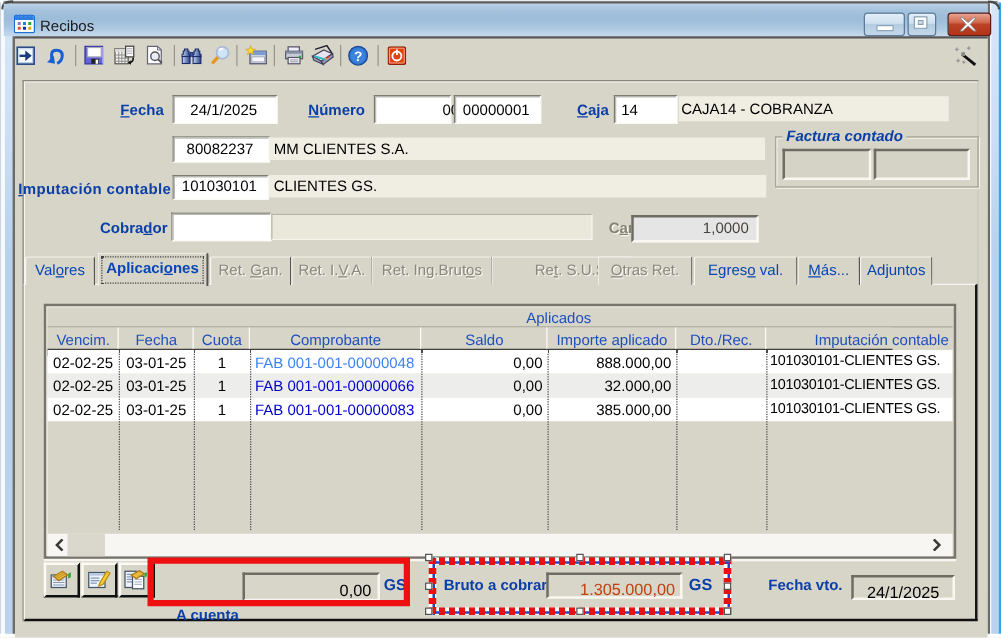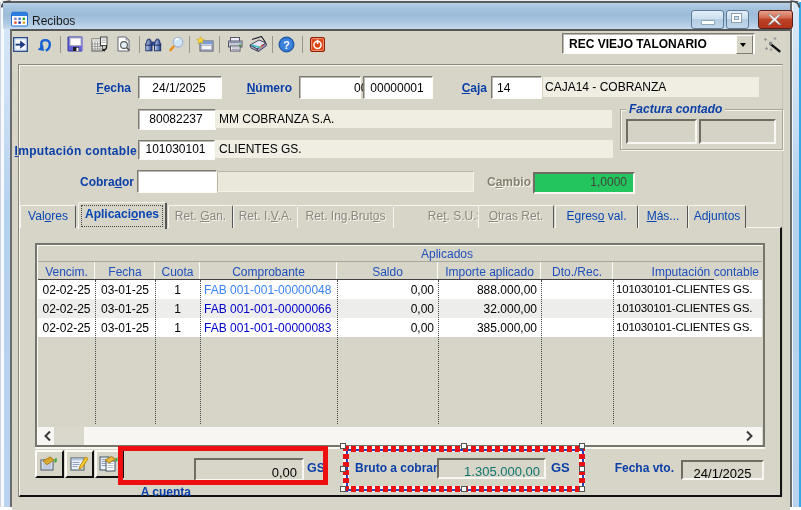--- a/index.html
+++ b/index.html
@@ -182,64 +182,58 @@
     </svg>
 
     <svg class="abs" style="left:310px;top:37px;" width="15" height="15" viewBox="0 0 15 15">
       <rect x="0.5" y="0.5" width="14" height="14" rx="1.5" fill="#dd4414" stroke="#8c2008"></rect>
       <rect x="1.6" y="1.6" width="11.8" height="11.8" rx="1" fill="none" stroke="#f0a080" stroke-width="0.9"></rect>
       <circle cx="7.5" cy="7.8" r="3.6" fill="none" stroke="#fff" stroke-width="1.5"></circle>
       <rect x="6.8" y="2.6" width="1.5" height="4.4" fill="#fff"></rect>
     </svg>
   </div>
 
-  <div class="abs fld" style="left:562px;top:33px;width:193px;height:21px;background:#fff;box-sizing:border-box;">
-    <div class="abs txt" style="left:6px;top:3px;font-weight:bold;">REC VIEJO TALONARIO</div>
-    <div class="abs" style="right:1px;top:1px;width:15px;height:17px;background:#d7d4c8;border:1px solid;border-color:#fcfbf6 #7e7c70 #7e7c70 #fcfbf6;">
-      <div class="abs" style="left:3px;top:7px;width:0;height:0;border:3.5px solid transparent;border-top:4px solid #000;"></div>
-    </div>
-  </div>
 
   <div class="abs" style="left:18px;top:64px;width:765px;height:433px;border-top:1px solid #8a887c;border-left:1px solid #8a887c;box-shadow:inset 1px 1px 0 #f6f5f0;border-right:1px solid #cac7ba;box-sizing:border-box;"></div>
 
   <div class="abs lbl" style="left:61px;top:81px;width:70px;text-align:right;"><u>F</u>echa</div>
   <div class="abs fld" style="left:138px;top:76px;width:82px;height:21px;"></div>
   <div class="abs txt" style="left:138px;top:81px;width:82px;text-align:center;">24/1/2025</div>
   <div class="abs lbl" style="left:222px;top:81px;width:70px;text-align:right;"><u>N</u>úmero</div>
   <div class="abs fld" style="left:299px;top:76px;width:60px;height:21px;"></div>
   <div class="abs txt" style="left:299px;top:81px;width:60px;text-align:center;padding-left:47px;">001-001</div>
   <div class="abs fld" style="left:363px;top:76px;width:68px;height:21px;"></div>
   <div class="abs txt" style="left:363px;top:81px;width:68px;text-align:center;">00000001</div>
   <div class="abs lbl" style="left:417px;top:81px;width:70px;text-align:right;"><u>C</u>aja</div>
   <div class="abs fld" style="left:491px;top:76px;width:49px;height:21px;"></div>
   <div class="abs txt" style="left:497px;top:81px;">14</div>
   <div class="abs flat" style="left:543px;top:77px;width:216px;height:20px;"></div>
   <div class="abs txt" style="left:545px;top:80px;">CAJA14 - COBRANZA</div>
 
   <div class="abs fld" style="left:138px;top:109px;width:76px;height:19px;"></div>
   <div class="abs txt" style="left:138px;top:112px;width:76px;text-align:center;">80082237</div>
   <div class="abs flat" style="left:215px;top:110px;width:397px;height:18px;"></div>
-  <div class="abs txt" style="left:219px;top:112px;">MM COBRANZA S.A.</div>
+  <div class="abs txt" style="left:219px;top:112px;">MM CLIENTES S.A.</div>
 
   <div class="abs lbl" style="left:8px;top:144px;width:129px;text-align:right;letter-spacing:0.3px;"><u>I</u>mputación contable</div>
   <div class="abs fld" style="left:138px;top:140px;width:75px;height:18px;"></div>
   <div class="abs txt" style="left:138px;top:142px;width:75px;text-align:center;">101030101</div>
   <div class="abs flat" style="left:215px;top:140px;width:398px;height:18px;"></div>
   <div class="abs txt" style="left:219px;top:142px;">CLIENTES GS.</div>
 
   <div class="abs" style="left:620px;top:109px;width:161px;height:39px;border:1px solid #a8a597;box-shadow:1px 1px 0 #f5f4ee, inset 1px 1px 0 #f5f4ee;"></div>
   <div class="abs" style="left:626px;top:102px;background:#d7d4c8;padding:0 3px;font-style:italic;font-weight:bold;color:#0a3fa8;font-size:12px;">Factura contado</div>
   <div class="abs" style="left:626px;top:119px;width:67px;height:21px;background:#d5d2c6;border:2px solid;border-color:#6e6c63 #f8f7f2 #f8f7f2 #6e6c63;"></div>
   <div class="abs" style="left:699px;top:119px;width:73px;height:21px;background:#d5d2c6;border:2px solid;border-color:#6e6c63 #f8f7f2 #f8f7f2 #6e6c63;"></div>
 
   <div class="abs lbl" style="left:64px;top:175px;width:70px;text-align:right;">Cobra<u>d</u>or</div>
   <div class="abs fld" style="left:137px;top:170px;width:78px;height:21px;"></div>
   <div class="abs" style="left:217px;top:171px;width:255px;height:19px;background:#eae7db;border:1px solid;border-color:#b8b5a8 #f4f3ec #f4f3ec #b8b5a8;"></div>
   <div class="abs glbl" style="left:461px;top:175px;width:70px;text-align:right;">C<u>a</u>mbio</div>
-  <div class="abs" style="left:533px;top:172px;width:98px;height:18px;background:#22c55e;border:2px solid;border-color:#6e6c63 #f8f7f2 #f8f7f2 #6e6c63;">
+  <div class="abs" style="left:505px;top:172px;width:98px;height:18px;background:#e5e5e5;border:2px solid;border-color:#6e6c63 #f8f7f2 #f8f7f2 #6e6c63;">
     <div class="abs" style="right:6px;top:1px;font-size:12px;color:#46443c;">1,0000</div>
   </div>
 
   <div class="abs" style="left:19px;top:227px;width:763px;height:270px;box-sizing:border-box;border-top:1px solid #f6f5f0;border-left:1px solid #f6f5f0;border-right:2px solid #141414;border-bottom:2px solid #111;"></div>
 
   <div id="tabs">
     <style>
       .tab{position:absolute;top:205px;height:22px;background:#d7d4c8;border-top:1px solid #f6f5f0;border-left:1px solid #f6f5f0;border-right:1px solid #555;border-radius:2px 2px 0 0;font-size:12px;color:#0846b4;text-align:center;line-height:21px;white-space:nowrap;}
       .tabd{color:#8a887c;text-shadow:1px 1px 0 #f8f7f2;}
     </style>
@@ -366,21 +360,21 @@
       </svg>
     </div>
 
     <div class="abs lbl" style="left:121px;top:461px;width:70px;text-align:right;margin-top:24px;">A cuenta</div>
     <div class="sunk2" style="left:194px;top:458px;width:110px;height:23px;">
       <div class="abs" style="right:5px;top:5px;font-size:13px;color:#000;">0,00</div>
     </div>
     <div class="abs lbl" style="left:307px;top:461px;font-size:12.5px;">GS</div>
     <div class="abs lbl" style="left:355px;top:461px;width:80px;text-align:right;">Bruto a cobrar</div>
     <div class="sunk2" style="left:437px;top:458px;width:109px;height:21px;">
-      <div class="abs" style="right:4px;top:4px;font-size:13px;color:#0f766e;">1.305.000,00</div>
+      <div class="abs" style="right:4px;top:4px;font-size:13px;color:#c2410c;">1.305.000,00</div>
     </div>
     <div class="abs lbl" style="left:551px;top:460px;font-size:13px;">GS</div>
     <div class="abs lbl" style="left:604px;top:461px;width:70px;text-align:right;">Fecha vto.</div>
     <div class="sunk2" style="left:681px;top:460px;width:83px;height:20px;">
       <div class="abs" style="left:0;right:0;top:4px;text-align:center;font-size:13px;color:#000;">24/1/2025</div>
     </div>
 
     <div class="abs" style="left:118px;top:446px;width:210px;height:39px;border:5px solid #ee1010;box-sizing:border-box;"></div>
 
     <div class="abs" style="left:343px;top:446px;width:242px;height:6px;background:repeating-linear-gradient(90deg,#e81010 0 5px,#fff 5px 8px);"></div>

